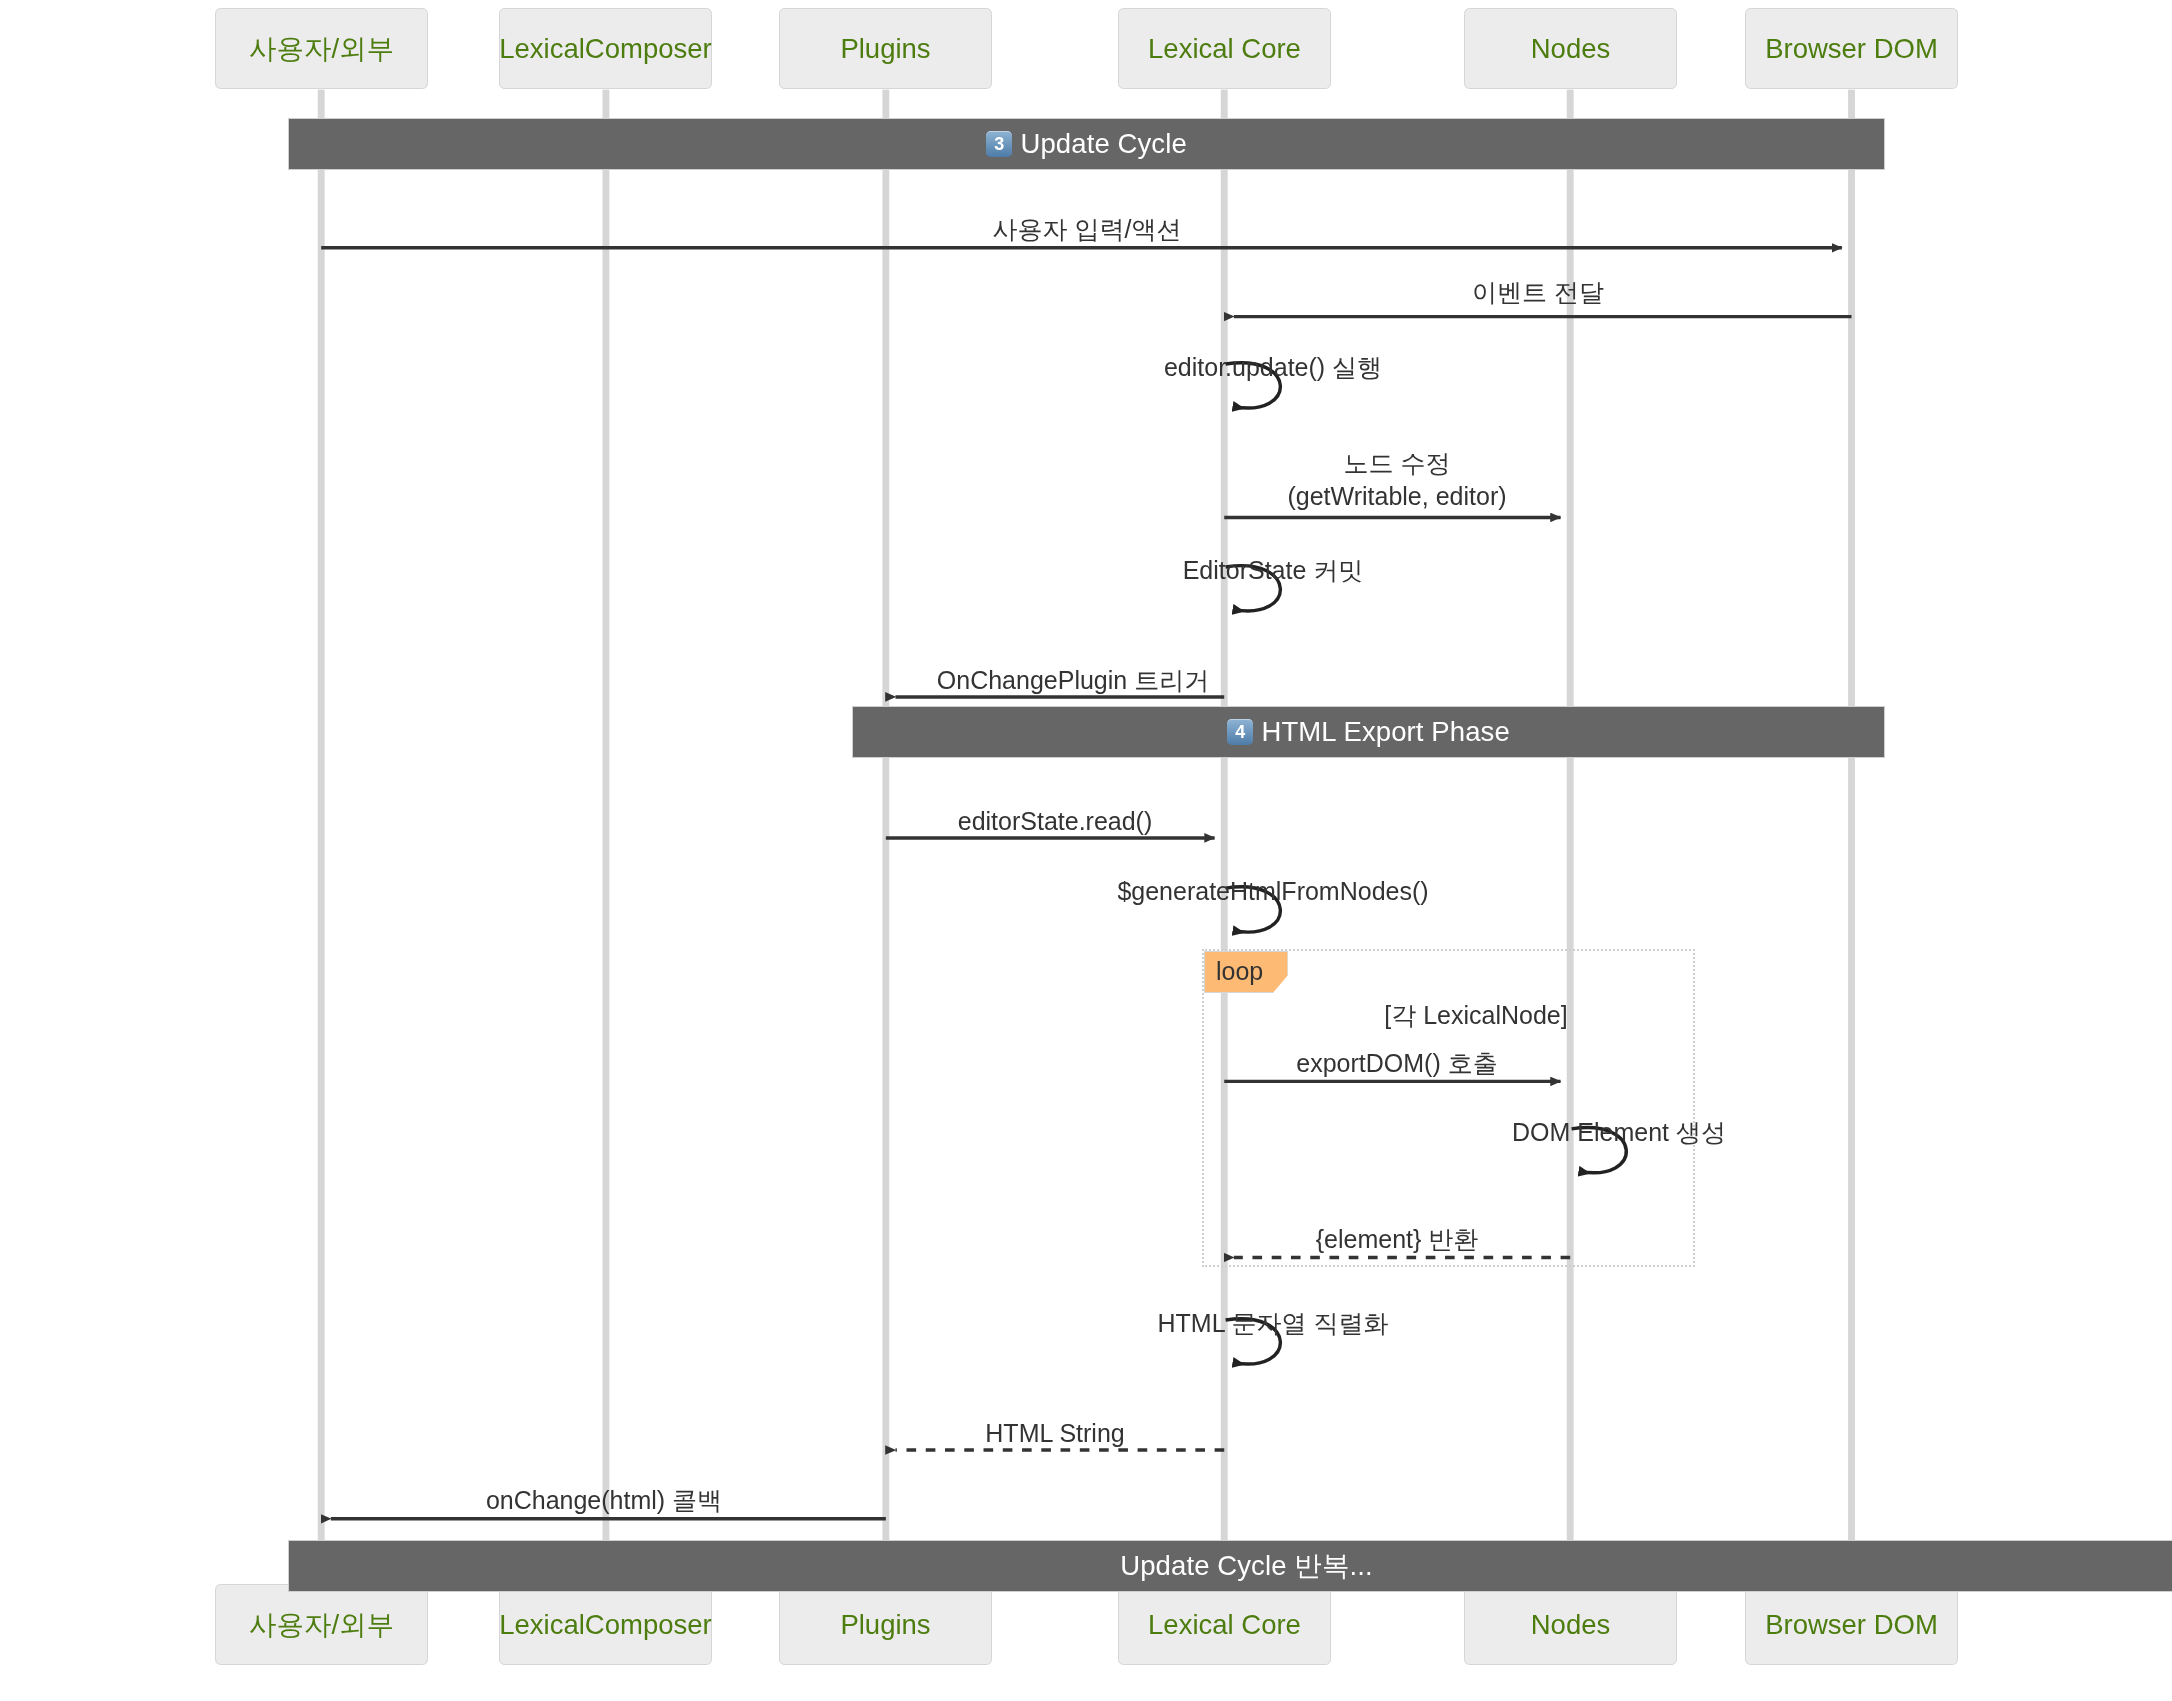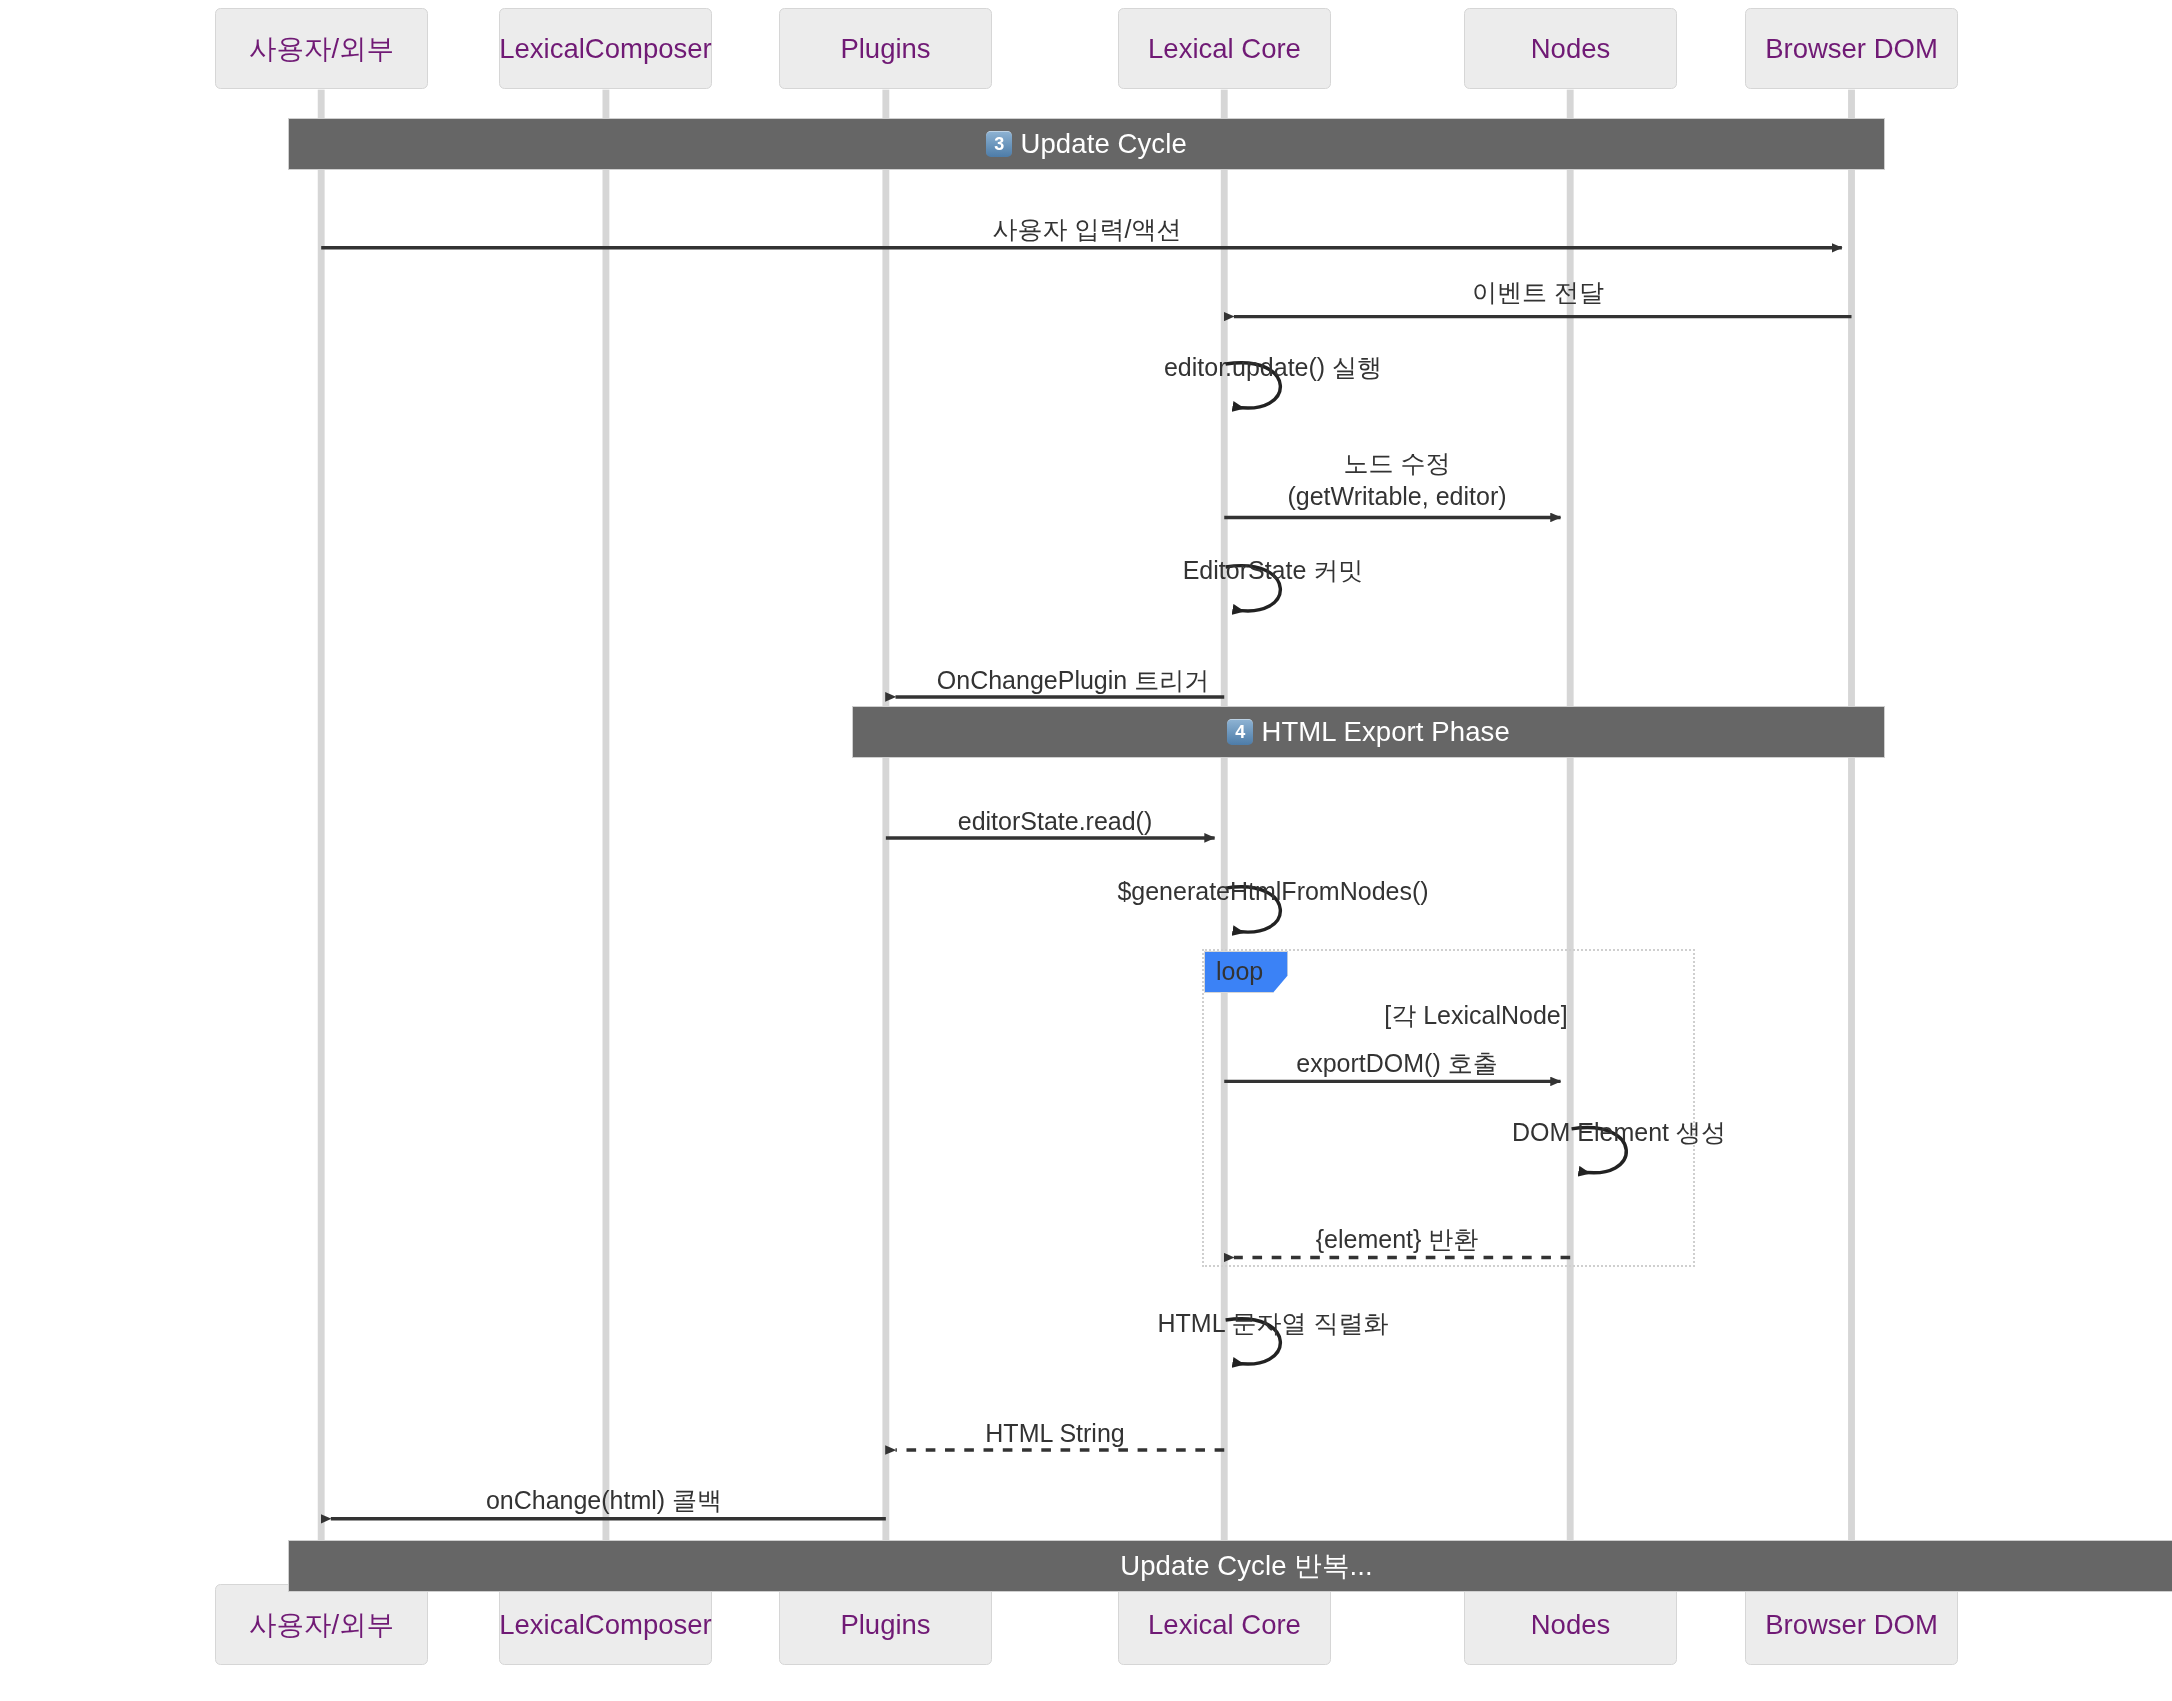--- a/index.html
+++ b/index.html
@@ -3,21 +3,21 @@
 <meta charset="utf-8">
 <style>
   html,body{margin:0;padding:0;background:#ffffff;}
   body{font-family:"Liberation Sans","DejaVu Sans",sans-serif;}
   #stage{position:relative;width:2172px;height:1702px;background:#ffffff;overflow:hidden;}
   #svg{position:absolute;left:0;top:0;width:2172px;height:1702px;}
 
   .actor-box{
     position:absolute;background:#ececec;border:0.7px solid #d6d6d6;border-radius:5.5px;
     display:flex;align-items:center;justify-content:center;
-    color:#701a75;font-size:27.5px;line-height:1.2;box-sizing:border-box;
+    color:#4d7c0f;font-size:27.5px;line-height:1.2;box-sizing:border-box;
   }
   .banner{
     position:absolute;background:#666666;border:1.4px solid #cfcfcf;box-sizing:border-box;
     display:flex;align-items:center;justify-content:center;
     color:#ffffff;font-size:27.5px;letter-spacing:0.1px;
   }
   .banner .keycap{
     display:inline-flex;align-items:center;justify-content:center;
     width:26px;height:26px;margin-right:8.3px;border-radius:4.8px;
     background:linear-gradient(#8fb4d4,#4d7ca8);
@@ -27,21 +27,21 @@
   }
   .banner .btxt{display:inline-flex;align-items:center;}
 
   .msg-label{
     position:absolute;color:#333333;font-size:25px;line-height:1.32;
     text-align:center;white-space:pre;transform:translateX(-50%);
   }
 
   .loop-box{position:absolute;border:2.1px dotted #cfcfcf;box-sizing:border-box;background:transparent;}
   .loop-tab{
-    position:absolute;background:#3b82f6;border:0.7px solid #d6d6d6;
+    position:absolute;background:#fdba74;border:0.7px solid #d6d6d6;
     color:#333333;font-size:25px;line-height:1;
     padding:6.9px 23.4px 8.3px 11px;box-sizing:border-box;
     clip-path:polygon(0 0,100% 0,100% 58%,82% 100%,0 100%);
   }
   .loop-cond{position:absolute;color:#333333;font-size:25px;transform:translateX(-50%);white-space:pre;}
 </style>
 </head>
 <body>
 
 <div id="stage">

